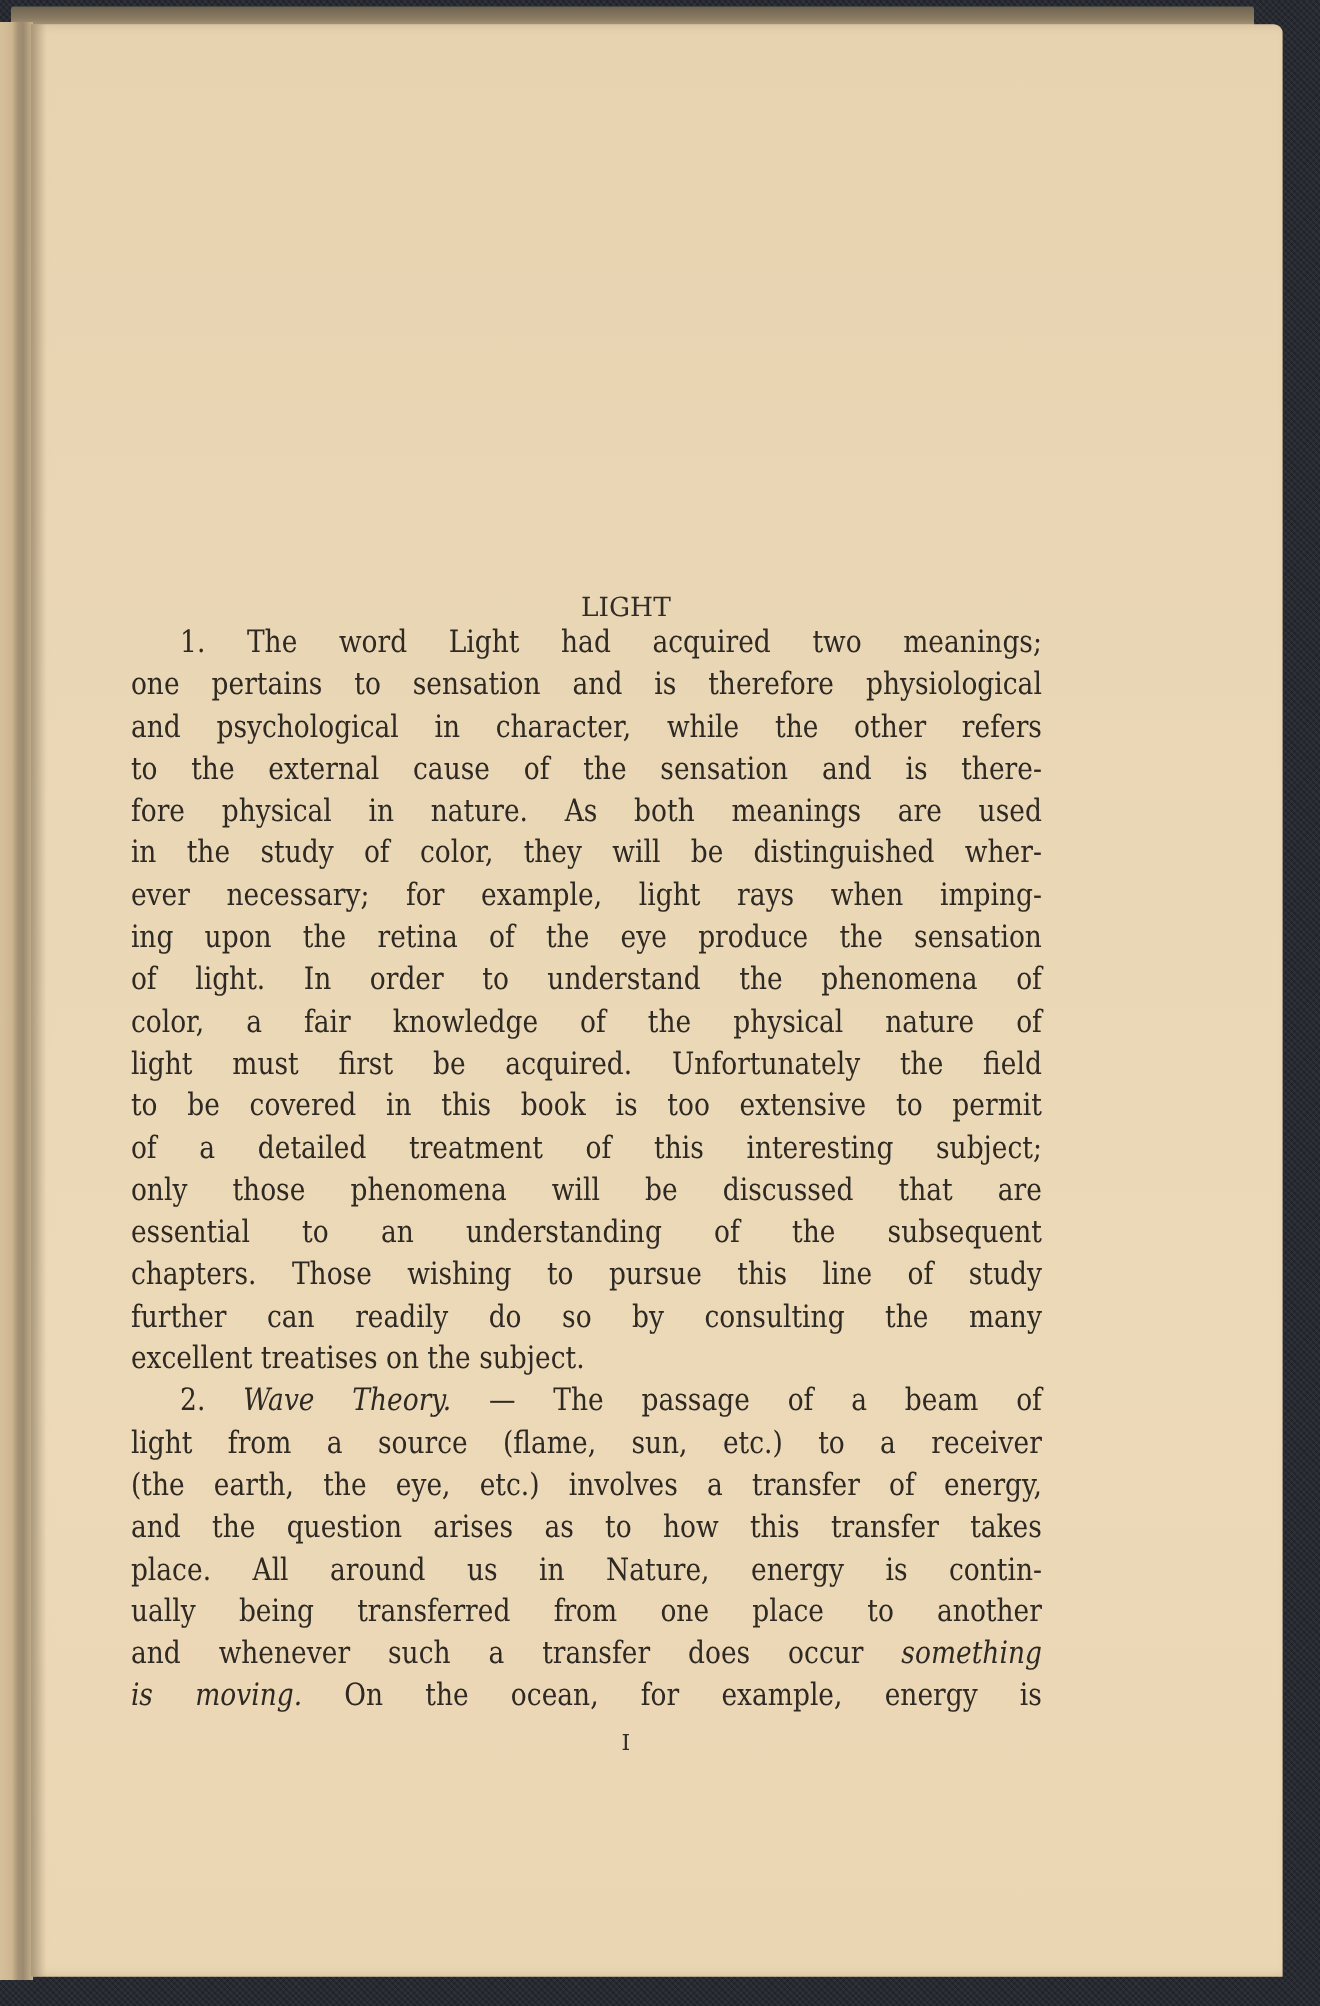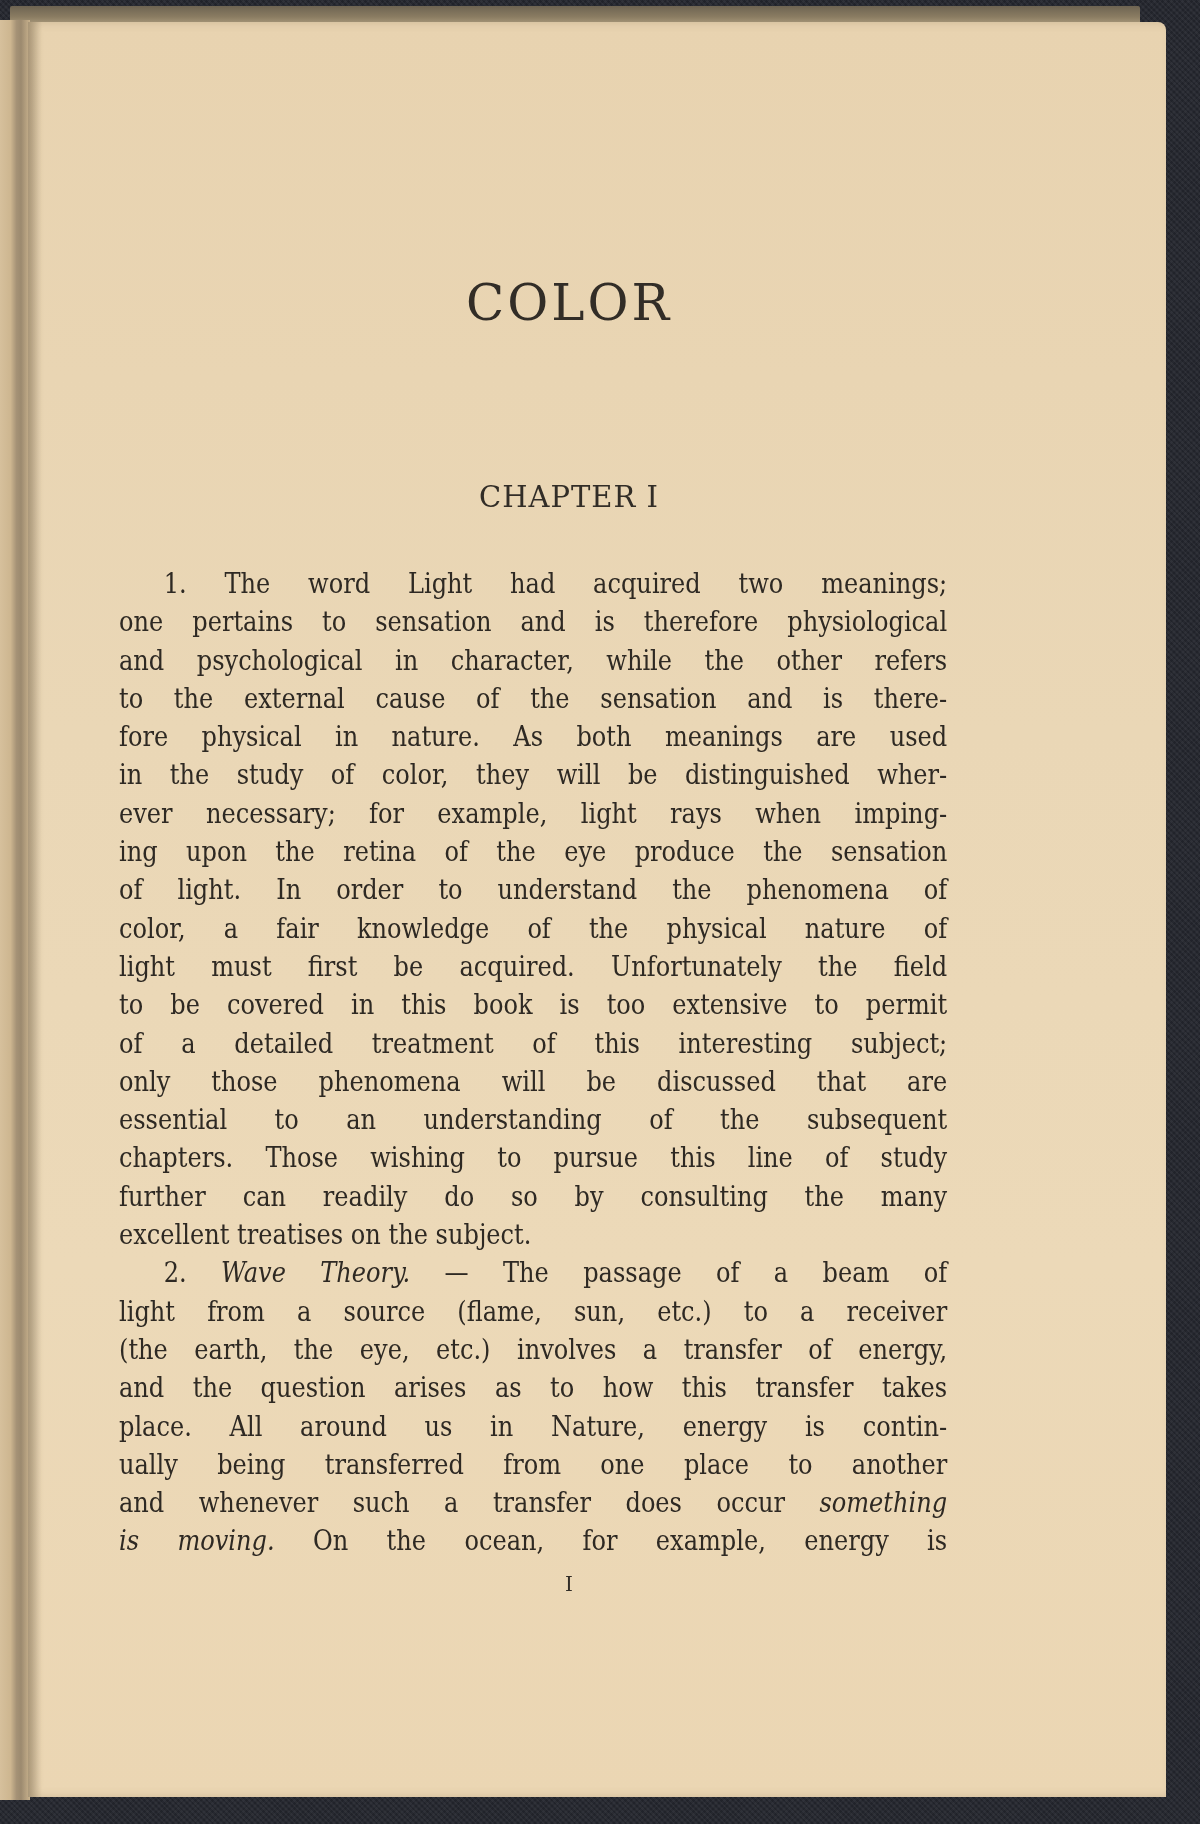--- a/index.html
+++ b/index.html
@@ -69,22 +69,21 @@
     text-align: center; font-size: 20px; color: #322d27;
   }
 </style>
 </head>
 <body>
 
 <div class="cloth"></div>
 <div class="top-pages"></div>
 <div class="gutter-strip"></div>
 <div class="page">
-  <div class="title">COLOR</div>
-  <div class="chapter">CHAPTER I</div>
+  <div class="section-title">LIGHT</div>
 
   <div class="body-text" style="left:91px; top:543px;">
 
     <span class="line indent"><span>1.</span> <span>The word Light had acquired two meanings;</span></span>
     <span class="line">one pertains to sensation and is therefore physiological</span>
     <span class="line">and psychological in character, while the other refers</span>
     <span class="line">to the external cause of the sensation and is there-</span>
     <span class="line">fore physical in nature.  As both meanings are used</span>
     <span class="line">in the study of color, they will be distinguished wher-</span>
     <span class="line">ever necessary; for example, light rays when imping-</span>

